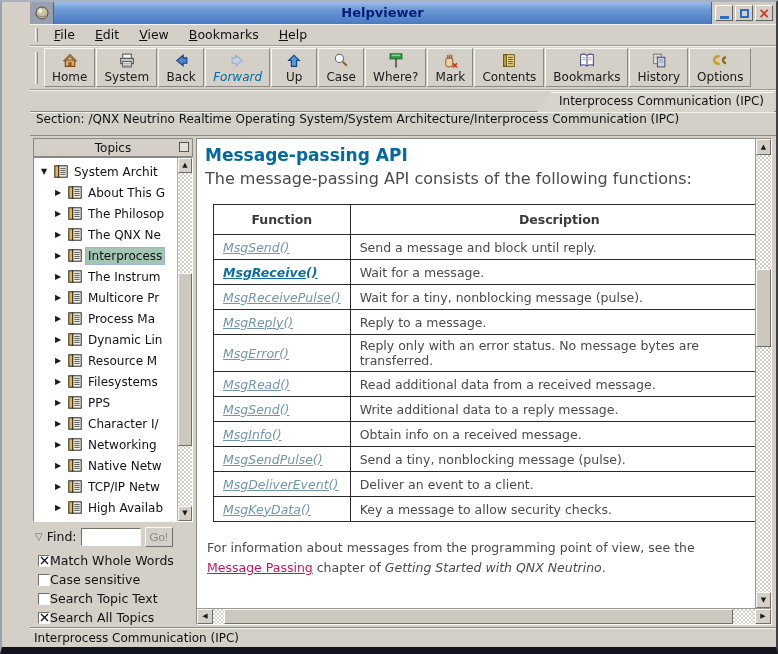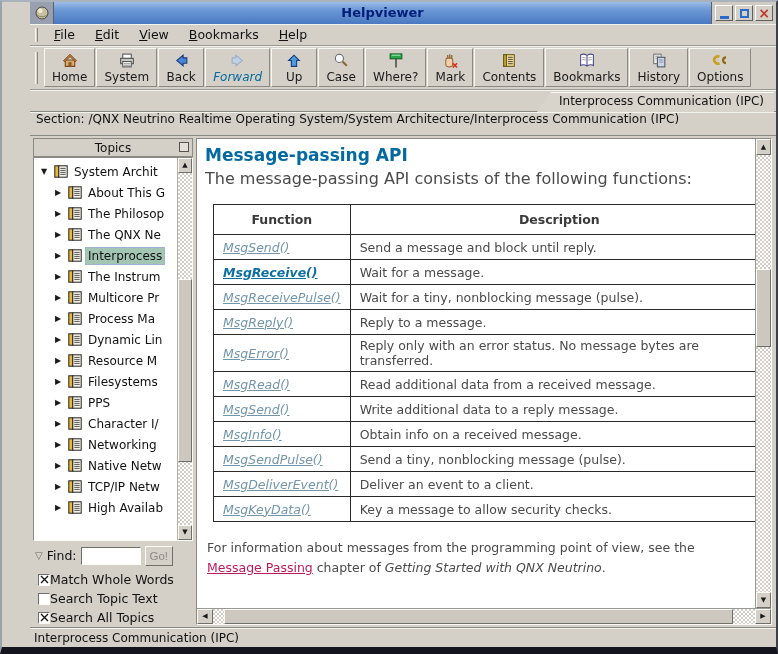--- a/index.html
+++ b/index.html
@@ -541,20 +541,24 @@
           <div class="check-row">
             <span class="cbox">
               <svg width="9" height="9" viewBox="0 0 9 9">
                 <path d="M1 1 L8 8 M8 1 L1 8" stroke="#111111" stroke-width="1.3"></path>
               </svg>
             </span>
             <span class="check-label">Match Whole Words</span>
           </div>
           <div class="check-row">
             <span class="cbox"></span>
+            <span class="check-label">Case sensitive</span>
+          </div>
+          <div class="check-row">
+            <span class="cbox"></span>
             <span class="check-label">Search Topic Text</span>
           </div>
           <div class="check-row">
             <span class="cbox">
               <svg width="9" height="9" viewBox="0 0 9 9">
                 <path d="M1 1 L8 8 M8 1 L1 8" stroke="#111111" stroke-width="1.3"></path>
               </svg>
             </span>
             <span class="check-label">Search All Topics</span>
           </div>

